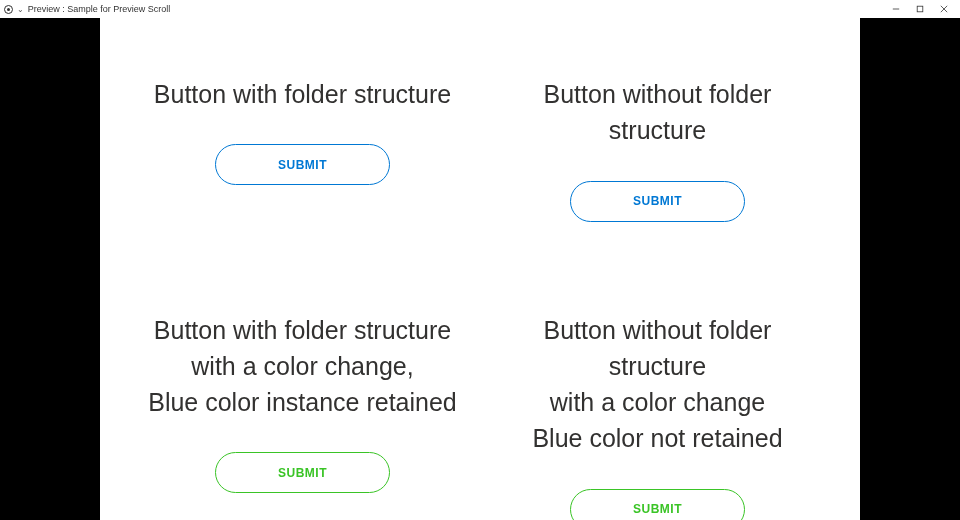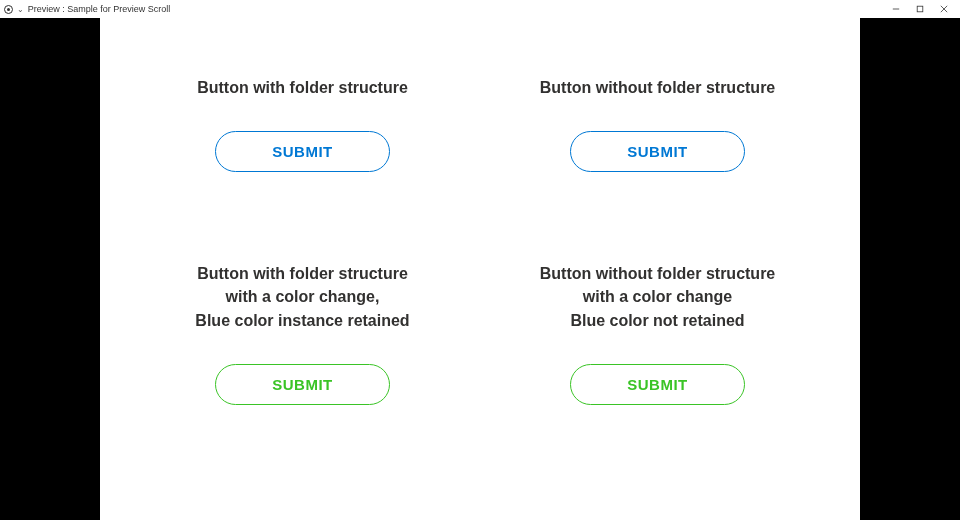--- a/index.html
+++ b/index.html
@@ -86,33 +86,33 @@
       gap: 90px 30px;
       padding-top: 28px;
     }
     .cell {
       display: flex;
       flex-direction: column;
       align-items: center;
       gap: 32px;
     }
     .heading {
-      font-size: 16px;
-      font-weight: 700;
+      font-size: 25px;
+      font-weight: 400;
       color: #323130;
       text-align: center;
       line-height: 1.45;
       white-space: pre-line;
     }
     .submit-btn {
       width: 175px;
       height: 41px;
       border-radius: 22px;
       background: #fff;
-      font-size: 15px;
+      font-size: 12px;
       font-weight: 600;
       letter-spacing: 0.5px;
       cursor: pointer;
       display: flex;
       align-items: center;
       justify-content: center;
     }
     .btn-blue {
       border: 1.5px solid #0078d4;
       color: #0078d4;

